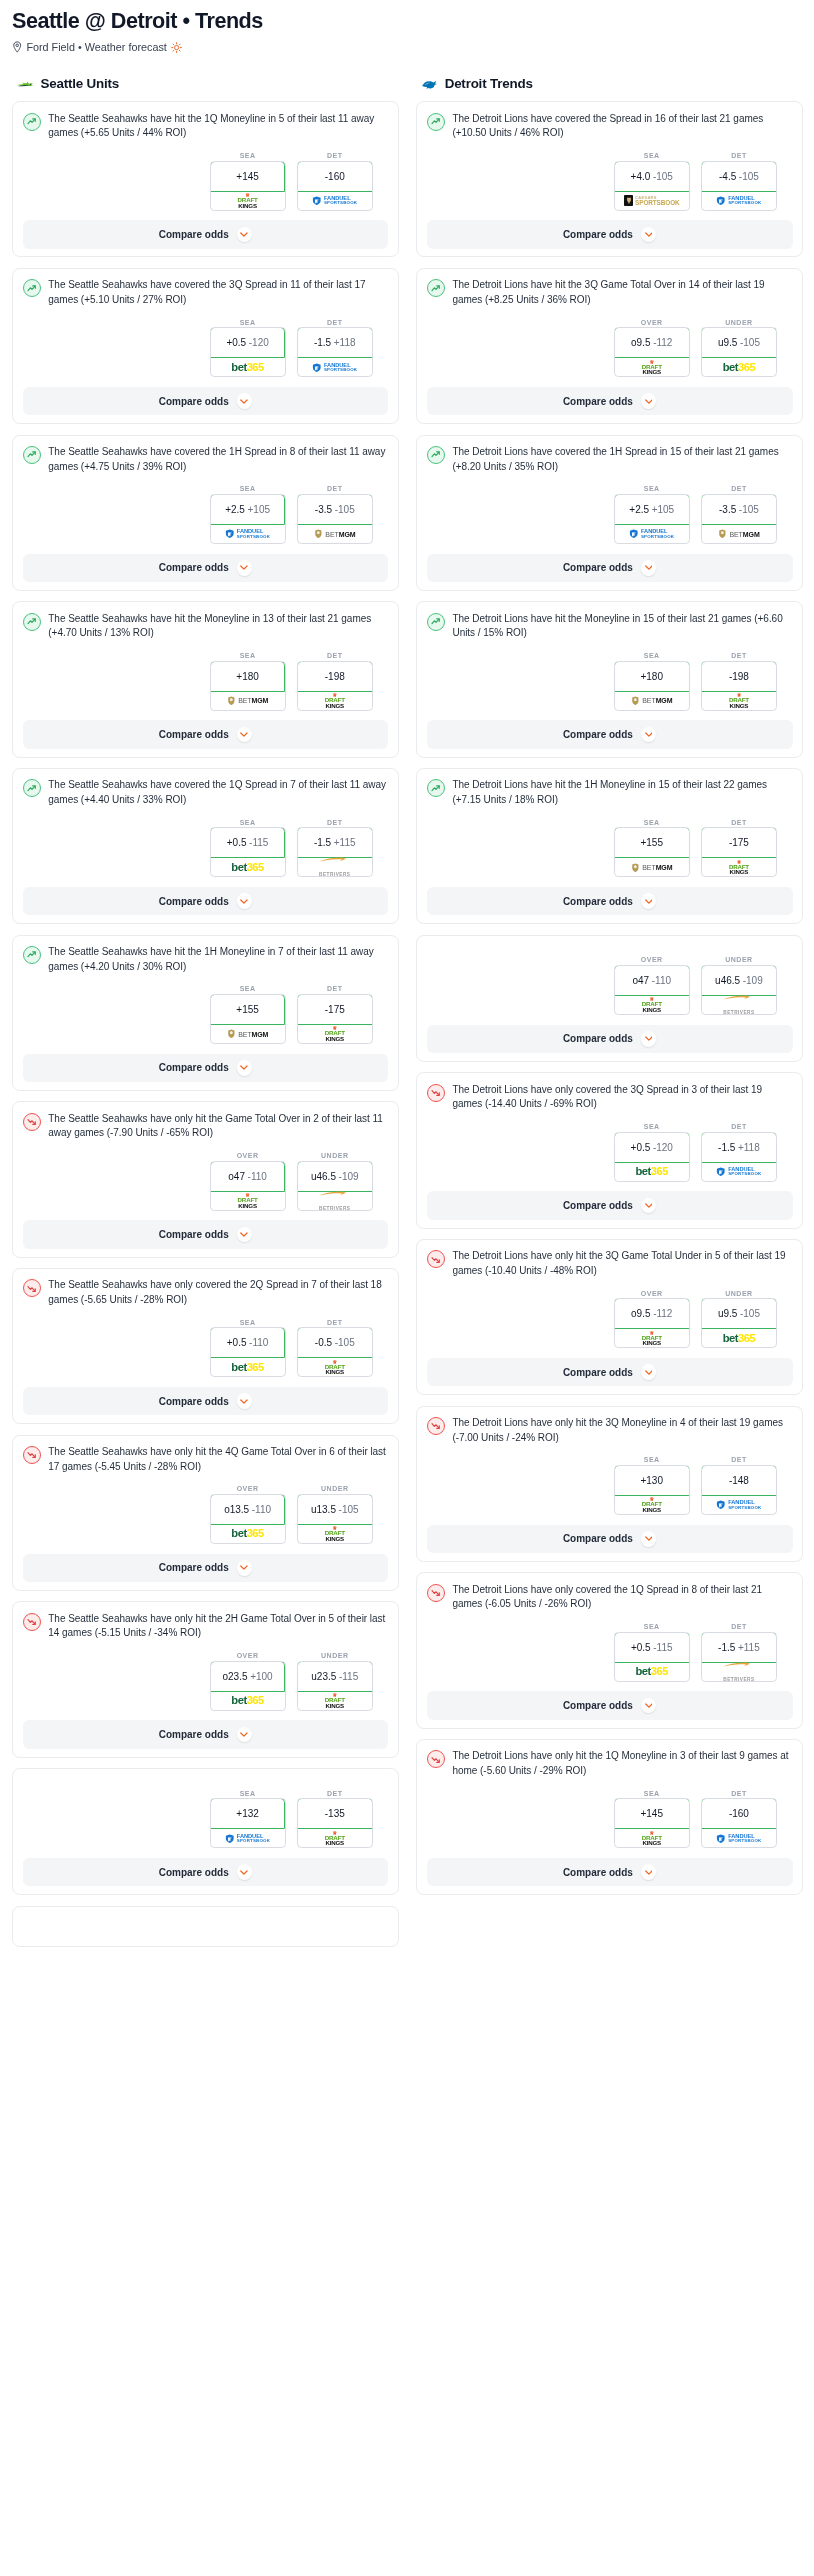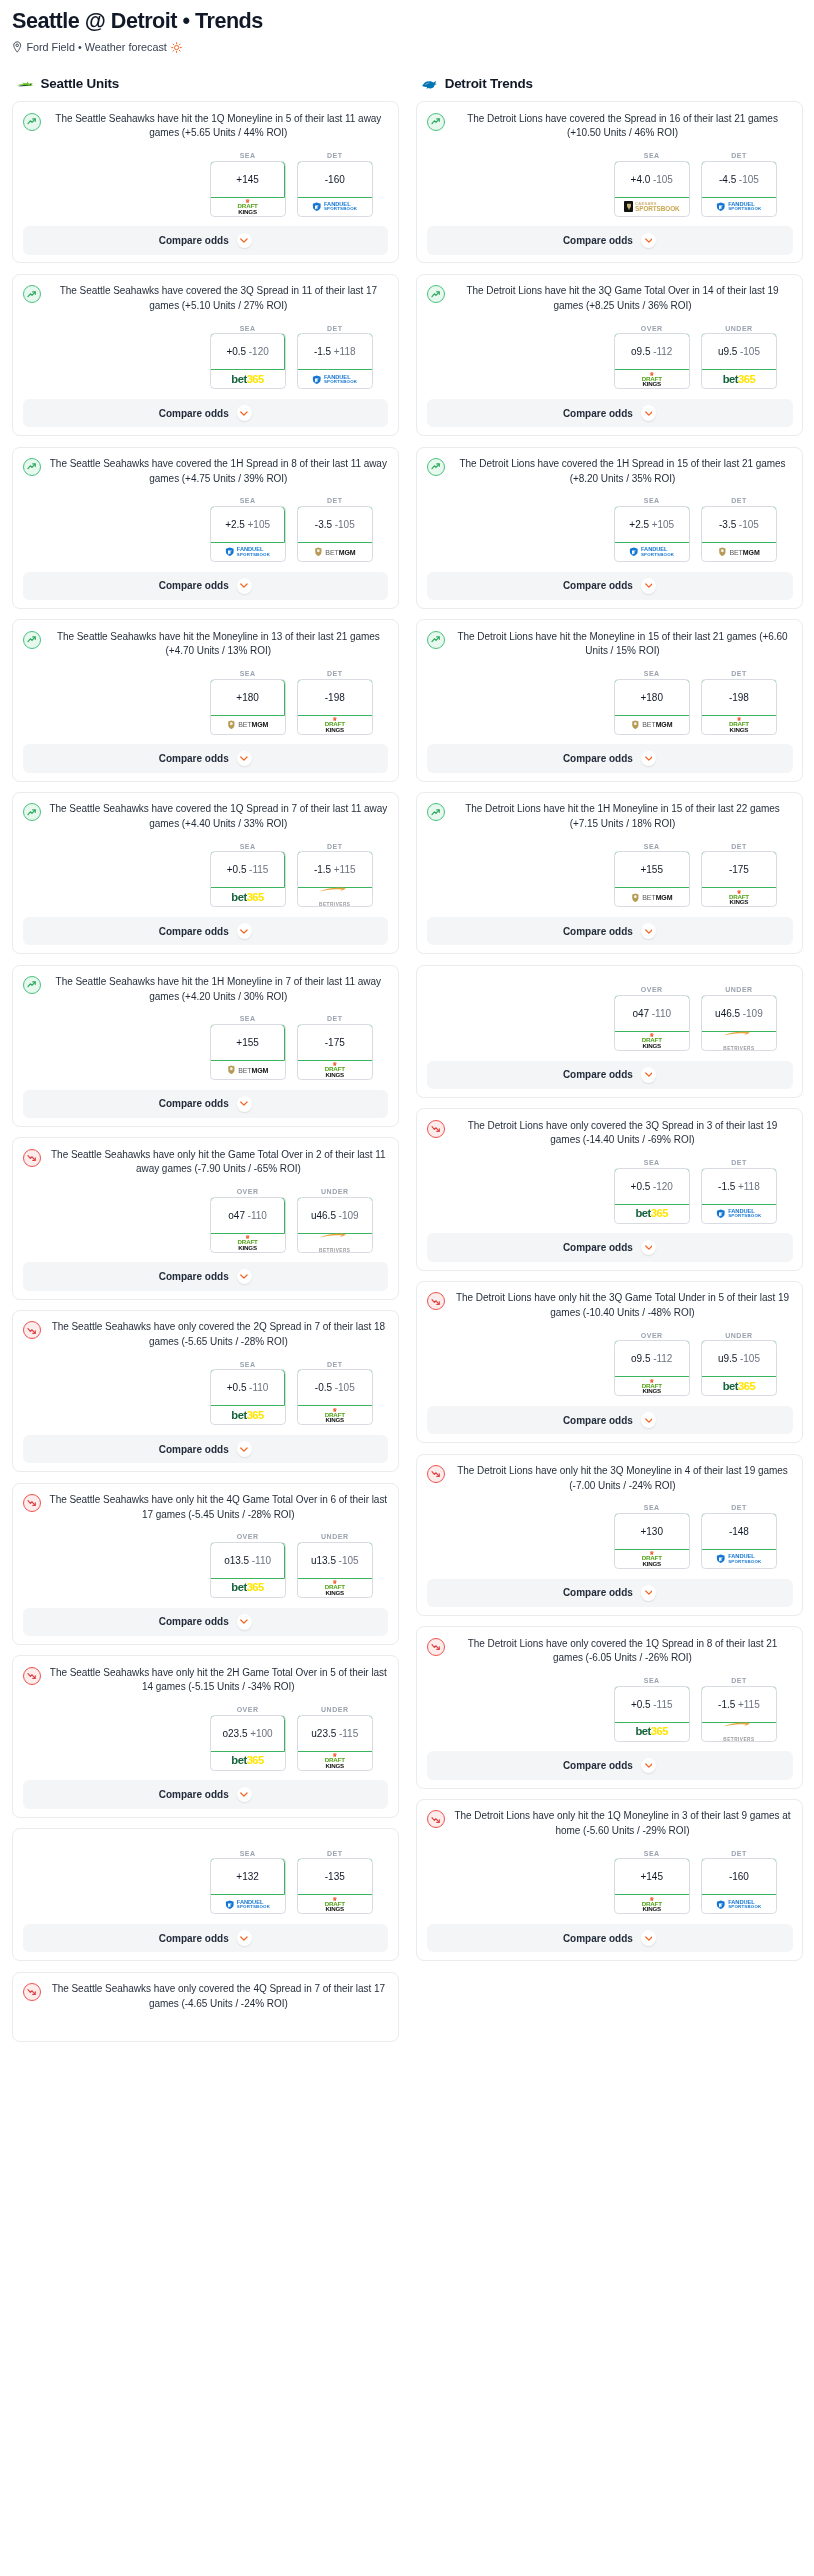--- a/index.html
+++ b/index.html
@@ -53,21 +53,21 @@
   }
 
   
   .card {
     border: 0.9px solid #e9ebef;
     border-radius: 7.8px;
     background: #fff;
     padding: 9.5px 9.5px 7.8px 9.5px;
     margin-bottom: 10.4px;
   }
-  .card-top { display: flex; gap: 7.8px; align-items: flex-start; text-align: center; }
+  .card-top { display: flex; gap: 7.8px; align-items: flex-start; }
   .trend-icon {
     flex: 0 0 auto;
     width: 18px; height: 18px;
     border-radius: 50%;
     display: flex; align-items: center; justify-content: center;
     margin-top: 0.9px;
   }
   .trend-icon.up { background: #e7f8ee; border: 0.9px solid #49c37e; }
   .trend-icon.down { background: #fdecec; border: 0.9px solid #ef5350; }
   .card-text {
@@ -97,21 +97,21 @@
   .odds-box {
     border: 0.9px solid #d8dce2;
     border-radius: 4.3px;
     overflow: hidden;
     background: #fff;
   }
   .odds-price {
     border: 0.9px solid #3bb45f;
     border-radius: 4.3px 4.3px 0 0;
     margin: -0.9px -0.9px 0 -0.9px;
-    height: 37px;
+    height: 31px;
     display: flex;
     align-items: center;
     justify-content: center;
     gap: 2.6px;
     background: #fff;
   }
   .odds-price .main { font-size: 10px; font-weight: 400; color: #111827; }
   .odds-price .juice { font-size: 10px; font-weight: 400; color: #6b7280; }
   .odds-price .solo { font-size: 10px; font-weight: 400; color: #111827; }
   .book { height: 18px; display: flex; align-items: center; justify-content: center; }
@@ -802,29 +802,20 @@
           <div class="compare">
             <span class="compare-label">Compare odds</span>
             <span class="chev">
               <svg width="7.8" height="5.2" viewBox="0 0 10 6">
                 <polyline points="1,1 5,5 9,1" fill="none" stroke="#f26422" stroke-width="1.6" stroke-linecap="round" stroke-linejoin="round"></polyline>
               </svg>
             </span>
           </div>
         </div>
         <div class="card">
-          <div class="card-top">
-            <span class="trend-icon down">
-              <svg width="11.2" height="11.2" viewBox="0 0 14 14">
-                <polyline points="2.5,4.5 5.5,8 7.5,6 11.3,10.2" fill="none" stroke="#e04343" stroke-width="1.5" stroke-linecap="round" stroke-linejoin="round"></polyline>
-                <polyline points="8.4,10.4 11.6,10.4 11.6,7.3" fill="none" stroke="#e04343" stroke-width="1.5" stroke-linecap="round" stroke-linejoin="round"></polyline>
-              </svg>
-            </span>
-            <div class="card-text">The Seattle Seahawks have only covered the 4Q Spread in 7 of their last 17 games (-4.65 Units / -24% ROI)</div>
-          </div>
           <div style="height: 22.5px;"></div>
         </div>
       </div>
       <div class="col">
         <div class="col-head">
           <span class="team-logo">
             <svg width="19" height="13" viewBox="0 0 26 16">
               <path d="M3 11.5c1.5-3.8 5.2-6.6 9.4-6.6 2.3 0 4.2.7 5.8 1.9l4.3-2.3-1.9 3.6 2.4.6-3 1.5c-.4 2.6-2.6 4.6-5.3 4.6-1.1 0-2-.3-2.9-.8l-3 1.1 1-2.3c-2.4.2-4.7-.4-6.8-1.3z" fill="#0076b6"></path>
               <path d="M6.2 10.4c2-2.3 4.7-3.6 7.6-3.6-2.4 1.6-5 2.8-7.6 3.6z" fill="#b0b7bc"></path>
             </svg>

